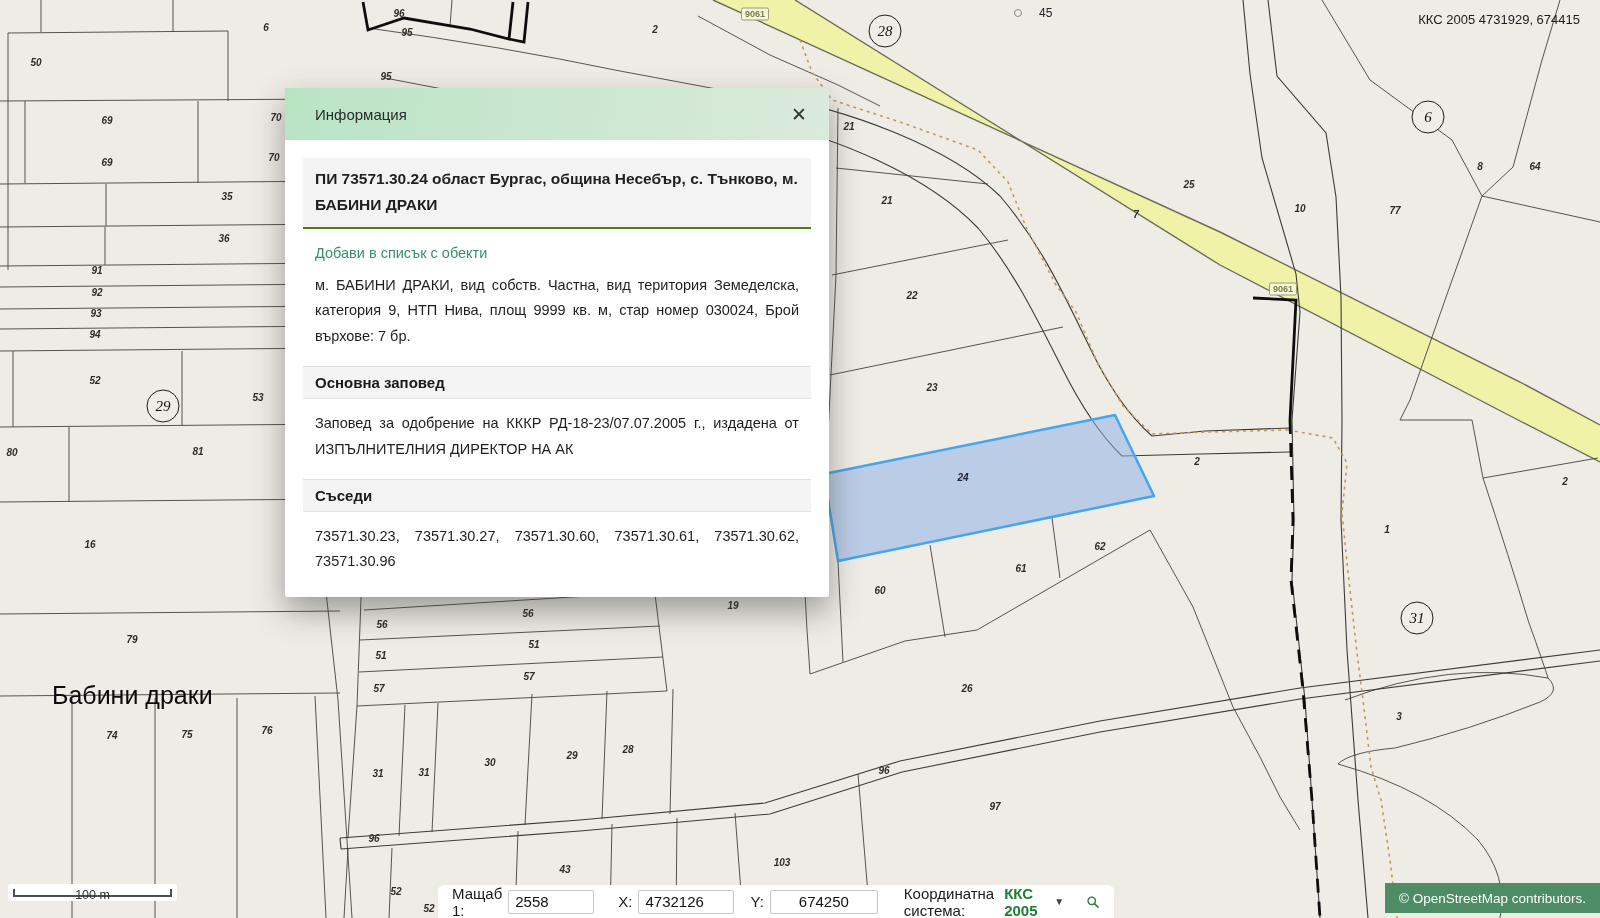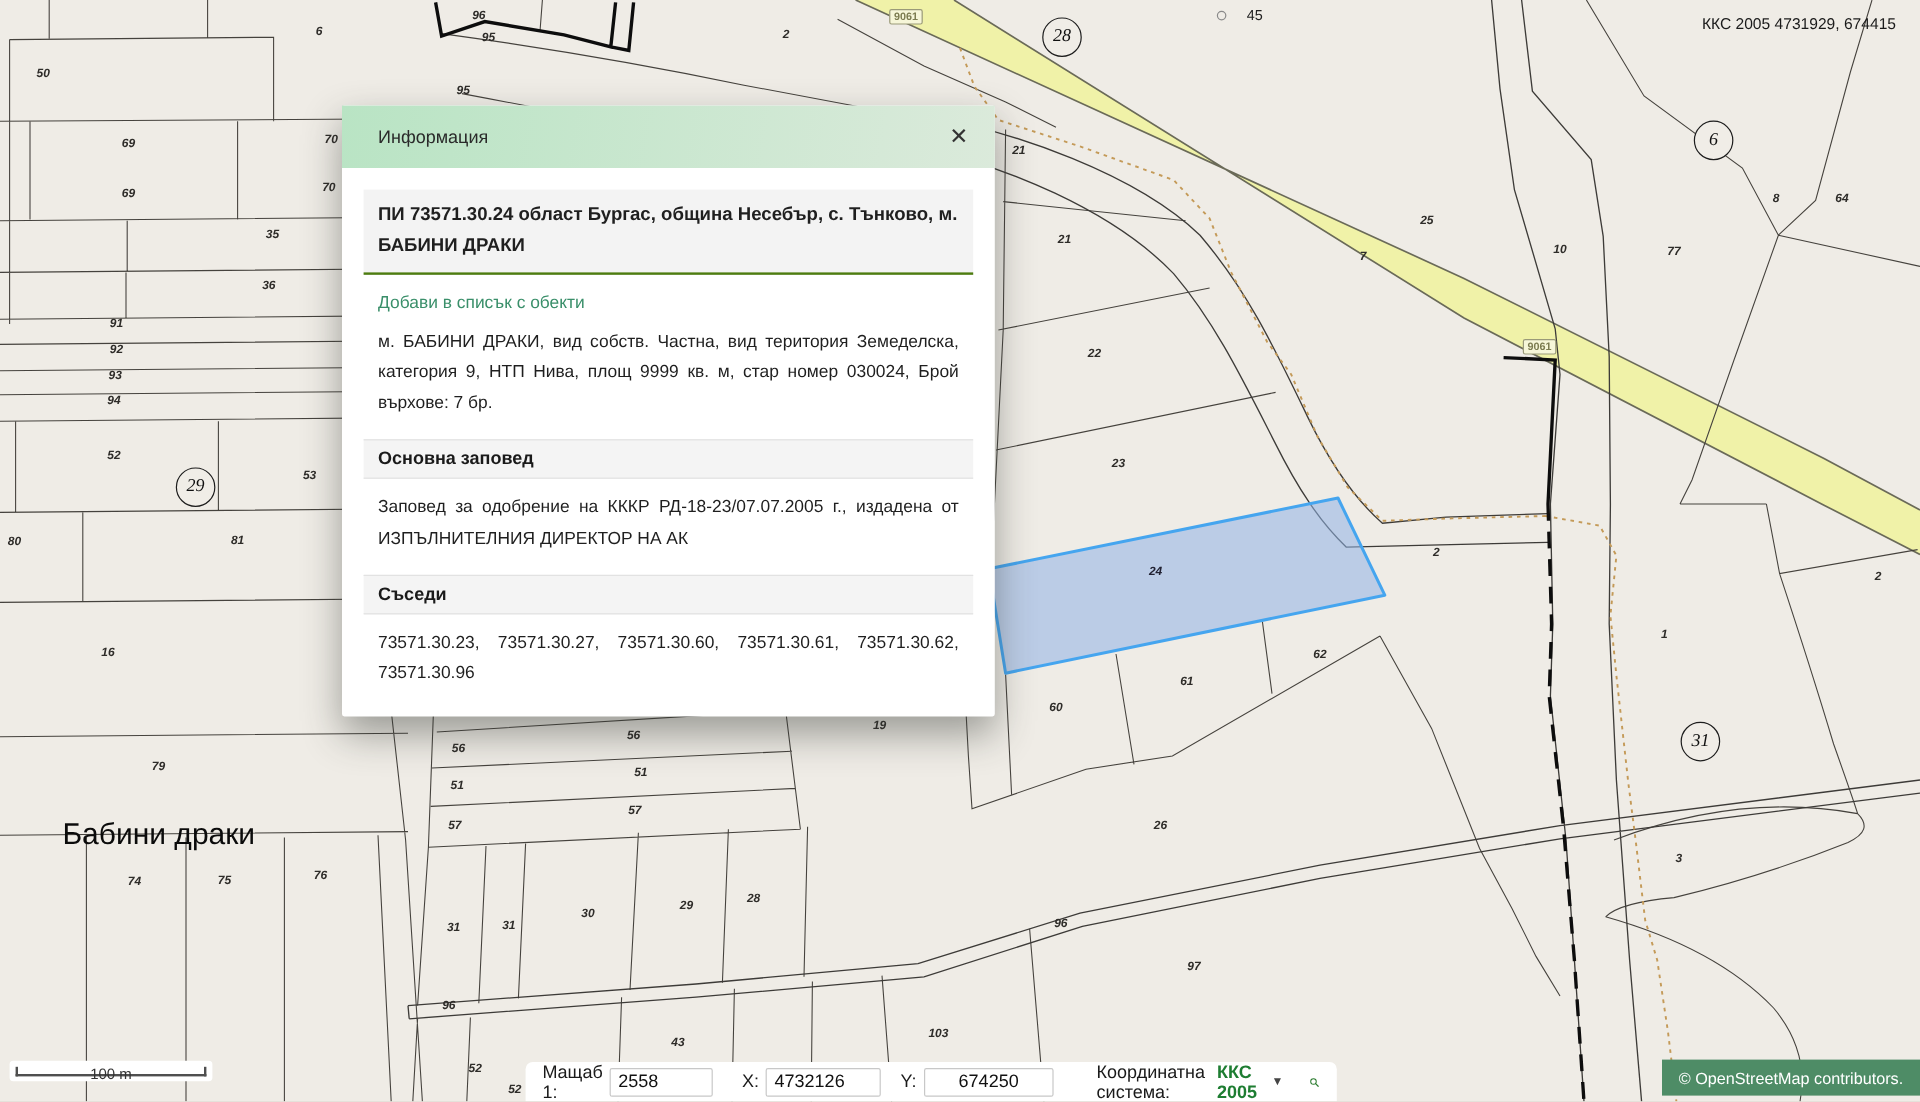--- a/index.html
+++ b/index.html
@@ -48,21 +48,21 @@
     border-left:2px solid #4f4f4f;border-right:2px solid #4f4f4f;border-bottom:2px solid #4f4f4f;}
   .scalebar .sb-text{position:absolute;left:0;right:0;top:4px;text-align:center;
     font-size:12.5px;color:#333;}
   .statusbar{position:absolute;left:438px;top:885px;height:33px;width:676px;background:#fff;
     border-radius:6px 6px 0 0;display:flex;align-items:center;padding:0 14px;box-sizing:border-box;
     font-size:15px;color:#1a1a1a;gap:6px;}
   .sb-input{height:22px;border:1px solid #c8c8c8;border-radius:2px;font:15px "Liberation Sans",sans-serif;
     padding:0 6px;color:#111;background:#fff;}
   .w-scale{width:72px;margin-right:18px;}
   .w-x{width:82px;margin-right:10px;}
-  .w-y{width:72px;margin-right:30px;padding-left:28px;}
+  .w-y{width:72px;margin-right:20px;padding-left:28px;}
   .crs-value{font-weight:700;color:#1e7d32;margin-left:4px;cursor:pointer;}
   .dd-arrow{font-size:10px;color:#444;margin:0 8px 0 6px;cursor:pointer;}
   .search-icon{cursor:pointer;margin-left:8px;}
   .attribution{position:absolute;right:0;top:883px;height:30px;background:#4e8c66;color:#fff;
     display:flex;align-items:center;padding:0 14px;font-size:13.5px;cursor:pointer;}
 </style>
 </head>
 <body>
 
 <div class="stage">
@@ -152,21 +152,21 @@
       <span class="parcel-label" style="left: 1136px; top: 214px;">7</span>
       <span class="parcel-label" style="left: 1300px; top: 208px;">10</span>
       <span class="parcel-label" style="left: 1395px; top: 210px;">77</span>
       <span class="parcel-label" style="left: 1480px; top: 166px;">8</span>
       <span class="parcel-label" style="left: 1535px; top: 166px;">64</span>
       <span class="parcel-label" style="left: 1197px; top: 461px;">2</span>
       <span class="parcel-label" style="left: 1387px; top: 529px;">1</span>
       <span class="parcel-label" style="left: 1565px; top: 481px;">2</span>
       <span class="parcel-label" style="left: 1399px; top: 716px;">3</span>
       <span class="parcel-label" style="left: 1100px; top: 546px;">62</span>
-      <span class="parcel-label" style="left: 989px; top: 568px; font-style: italic;">61</span>
+      <span class="parcel-label" style="left: 1021px; top: 568px; font-style: italic;">61</span>
       <span class="parcel-label" style="left: 880px; top: 590px;">60</span>
       <span class="parcel-label" style="left: 733px; top: 605px;">19</span>
       <span class="parcel-label" style="left: 967px; top: 688px;">26</span>
       <span class="parcel-label" style="left: 995px; top: 806px;">97</span>
       <span class="parcel-label" style="left: 884px; top: 770px;">96</span>
       <span class="parcel-label" style="left: 374px; top: 838px;">96</span>
       <span class="parcel-label" style="left: 383px; top: 589px;">55</span>
       <span class="parcel-label" style="left: 520px; top: 580px;">55</span>
       <span class="parcel-label" style="left: 382px; top: 624px;">56</span>
       <span class="parcel-label" style="left: 528px; top: 613px;">56</span>

